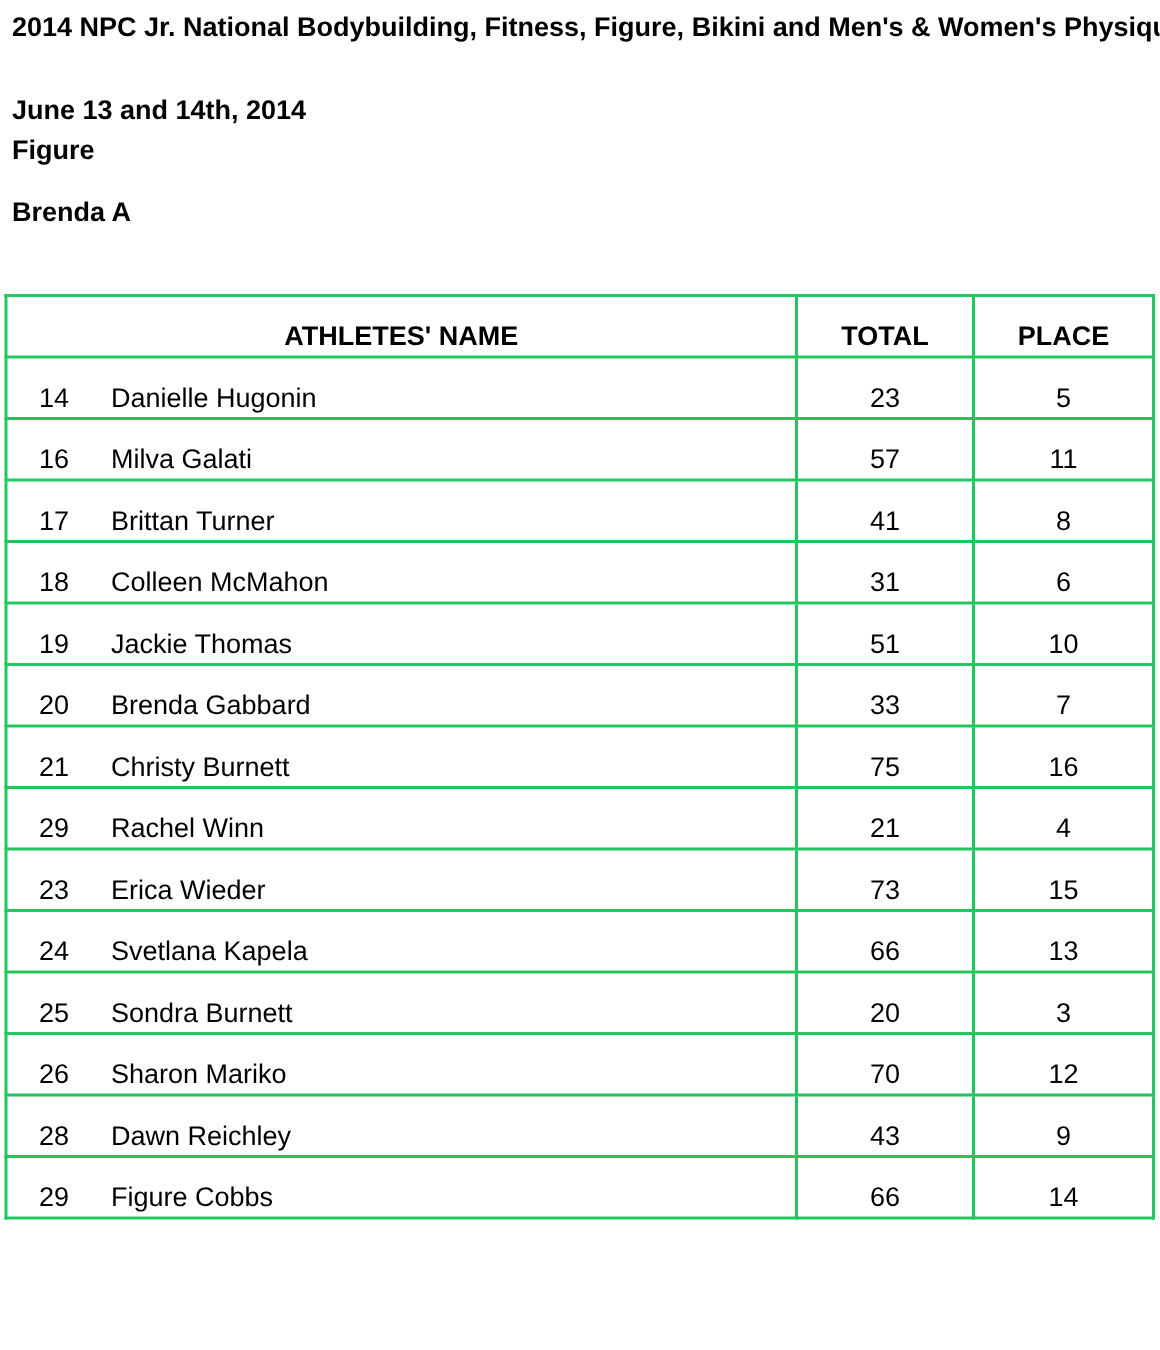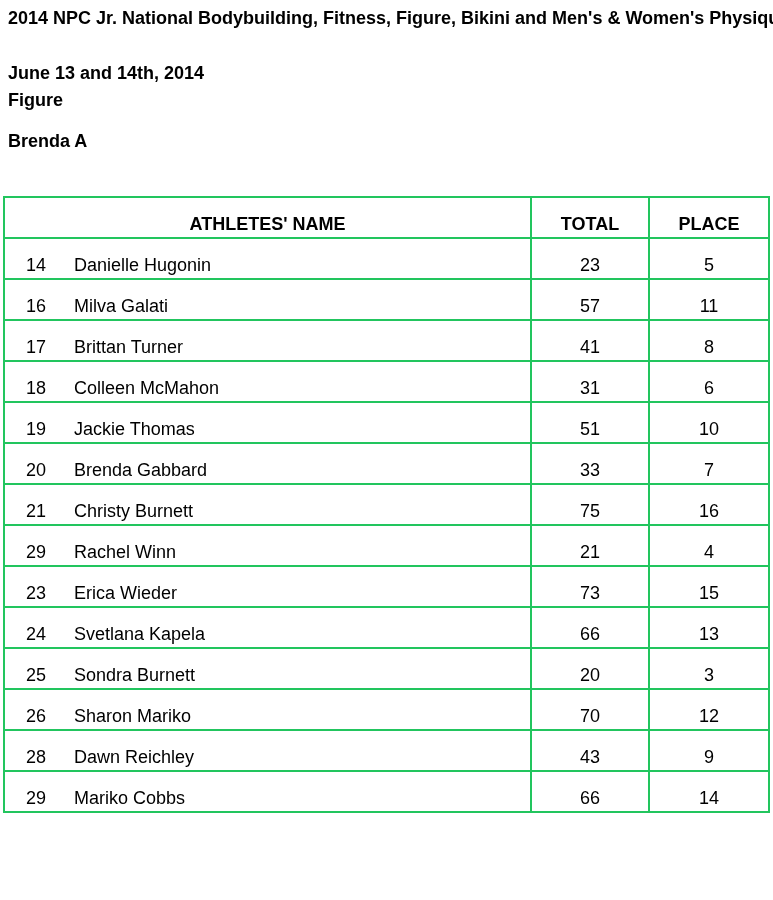--- a/index.html
+++ b/index.html
@@ -151,18 +151,18 @@
         <td class="name-cell"><span class="num">26</span><span class="athlete">Sharon Mariko</span></td>
         <td class="center">70</td>
         <td class="center">12</td>
       </tr>
       <tr>
         <td class="name-cell"><span class="num">28</span><span class="athlete">Dawn Reichley</span></td>
         <td class="center">43</td>
         <td class="center">9</td>
       </tr>
       <tr>
-        <td class="name-cell"><span class="num">29</span><span class="athlete">Mariko Cobbs</span></td>
+        <td class="name-cell"><span class="num">29</span><span class="athlete">Figure Cobbs</span></td>
         <td class="center">66</td>
         <td class="center">14</td>
       </tr>
     </tbody>
 </table>
 
 </body></html>

